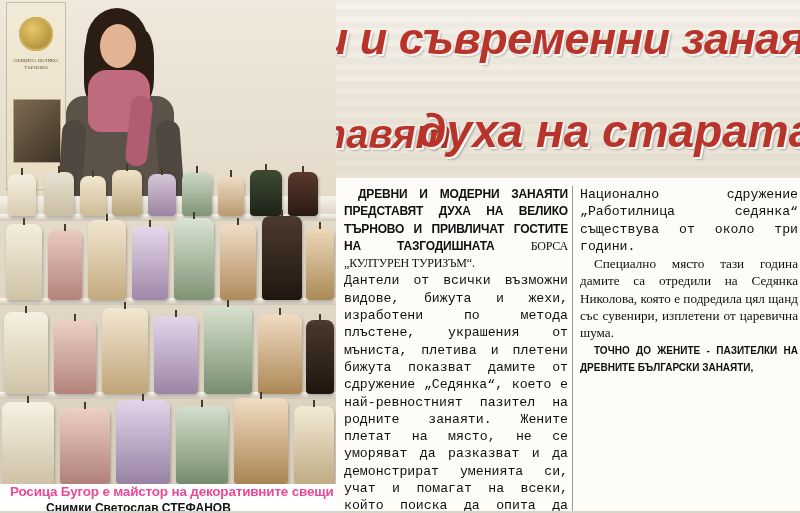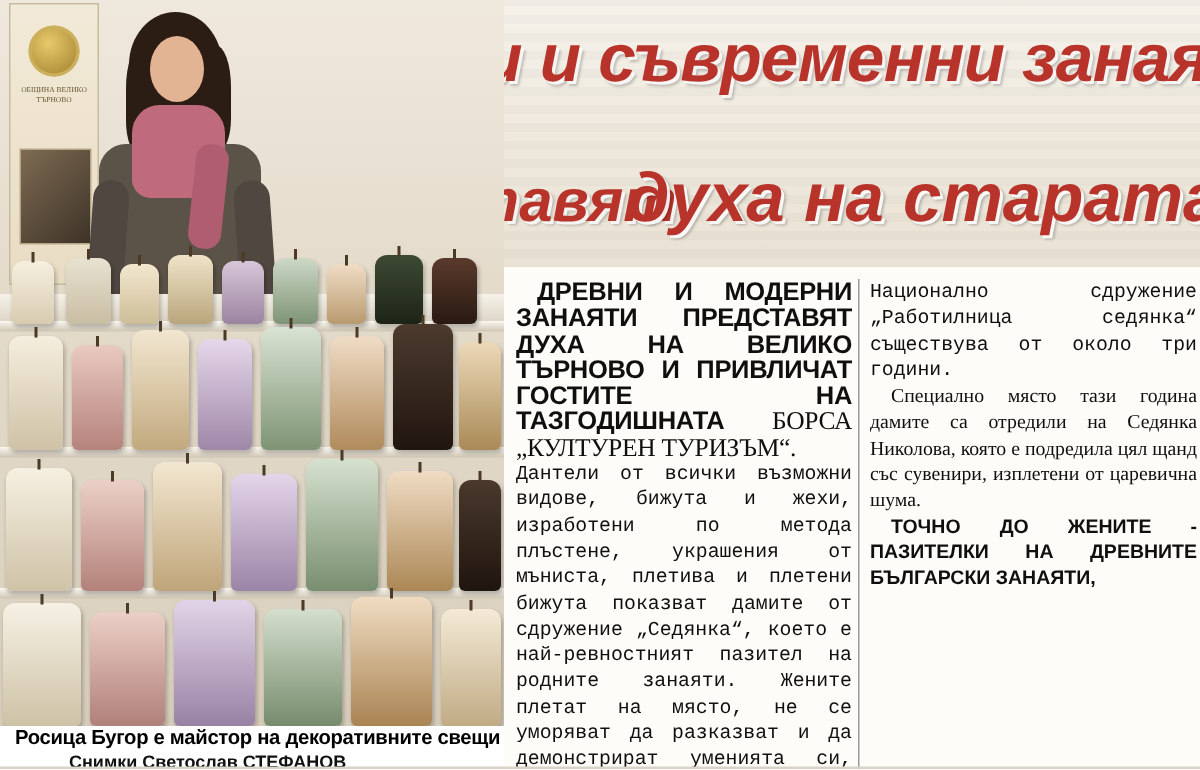--- a/index.html
+++ b/index.html
@@ -272,21 +272,21 @@
   }
   .caption-line1 {
     position: absolute;
     left: 10px;
     top: 0px;
     width: 326px;
     font-family: "Liberation Sans", sans-serif;
     font-weight: bold;
     font-size: 13.5px;
     line-height: 16px;
-    color: #000000;
+    color: #ec4899;
     letter-spacing: -0.2px;
     white-space: nowrap;
   }
   .caption-line2 {
     position: absolute;
     left: 46px;
     top: 17px;
     width: 290px;
     font-family: "Liberation Sans", sans-serif;
     font-weight: bold;
@@ -307,30 +307,30 @@
     font-family: "Liberation Serif", serif;
   }
   .col p { margin: 0; text-indent: 14px; }
   .col p.no-indent { text-indent: 0; font-family: Liberation Mono, monospace; }
   .col-2 { left: 344px; width: 224px; height: 327px; overflow: hidden; }
   .col-3 { left: 580px; width: 218px; height: 327px; overflow: hidden; }
 
   .lead {
     font-family: "Liberation Sans", sans-serif;
     font-weight: bold;
-    font-size: 17px;
+    font-size: 12px;
     line-height: 17.3px;
     letter-spacing: -0.2px;
     text-indent: 0;
     text-align: justify;
   }
   .subhead {
     font-family: "Liberation Sans", sans-serif;
     font-weight: bold;
-    font-size: 13px;
+    font-size: 10px;
     line-height: 17.3px;
     text-indent: 0;
     text-align: justify;
   }
   .col-divider {
     position: absolute;
     top: 186px;
     width: 1px;
     height: 327px;
     background: #9a9a9a;

